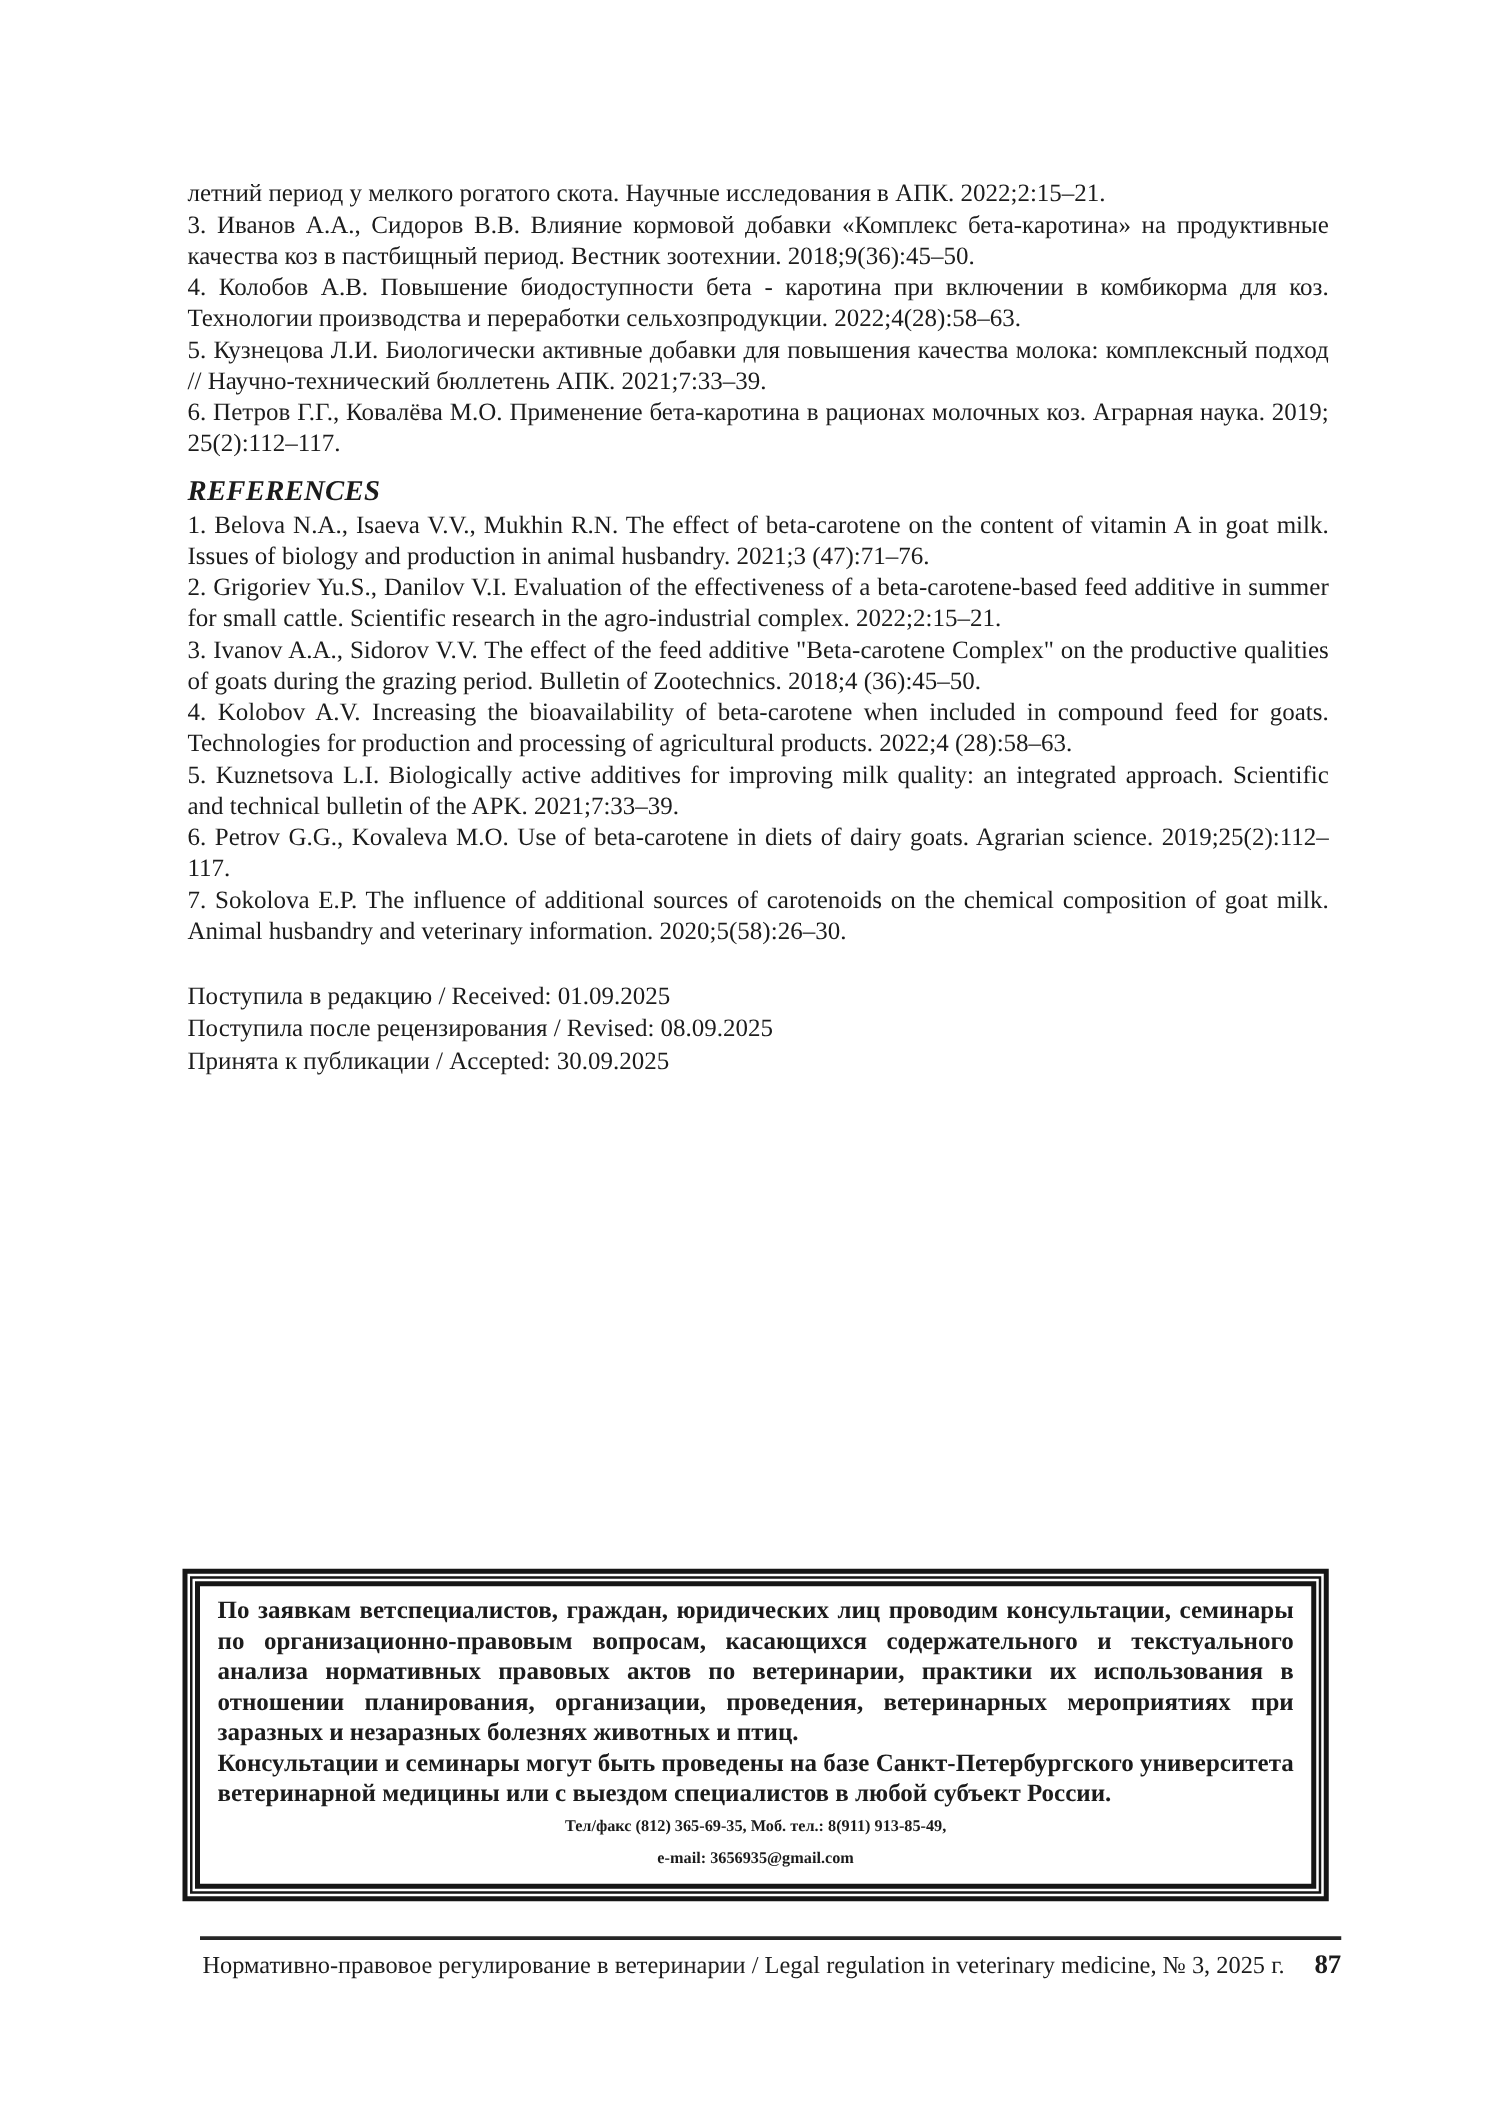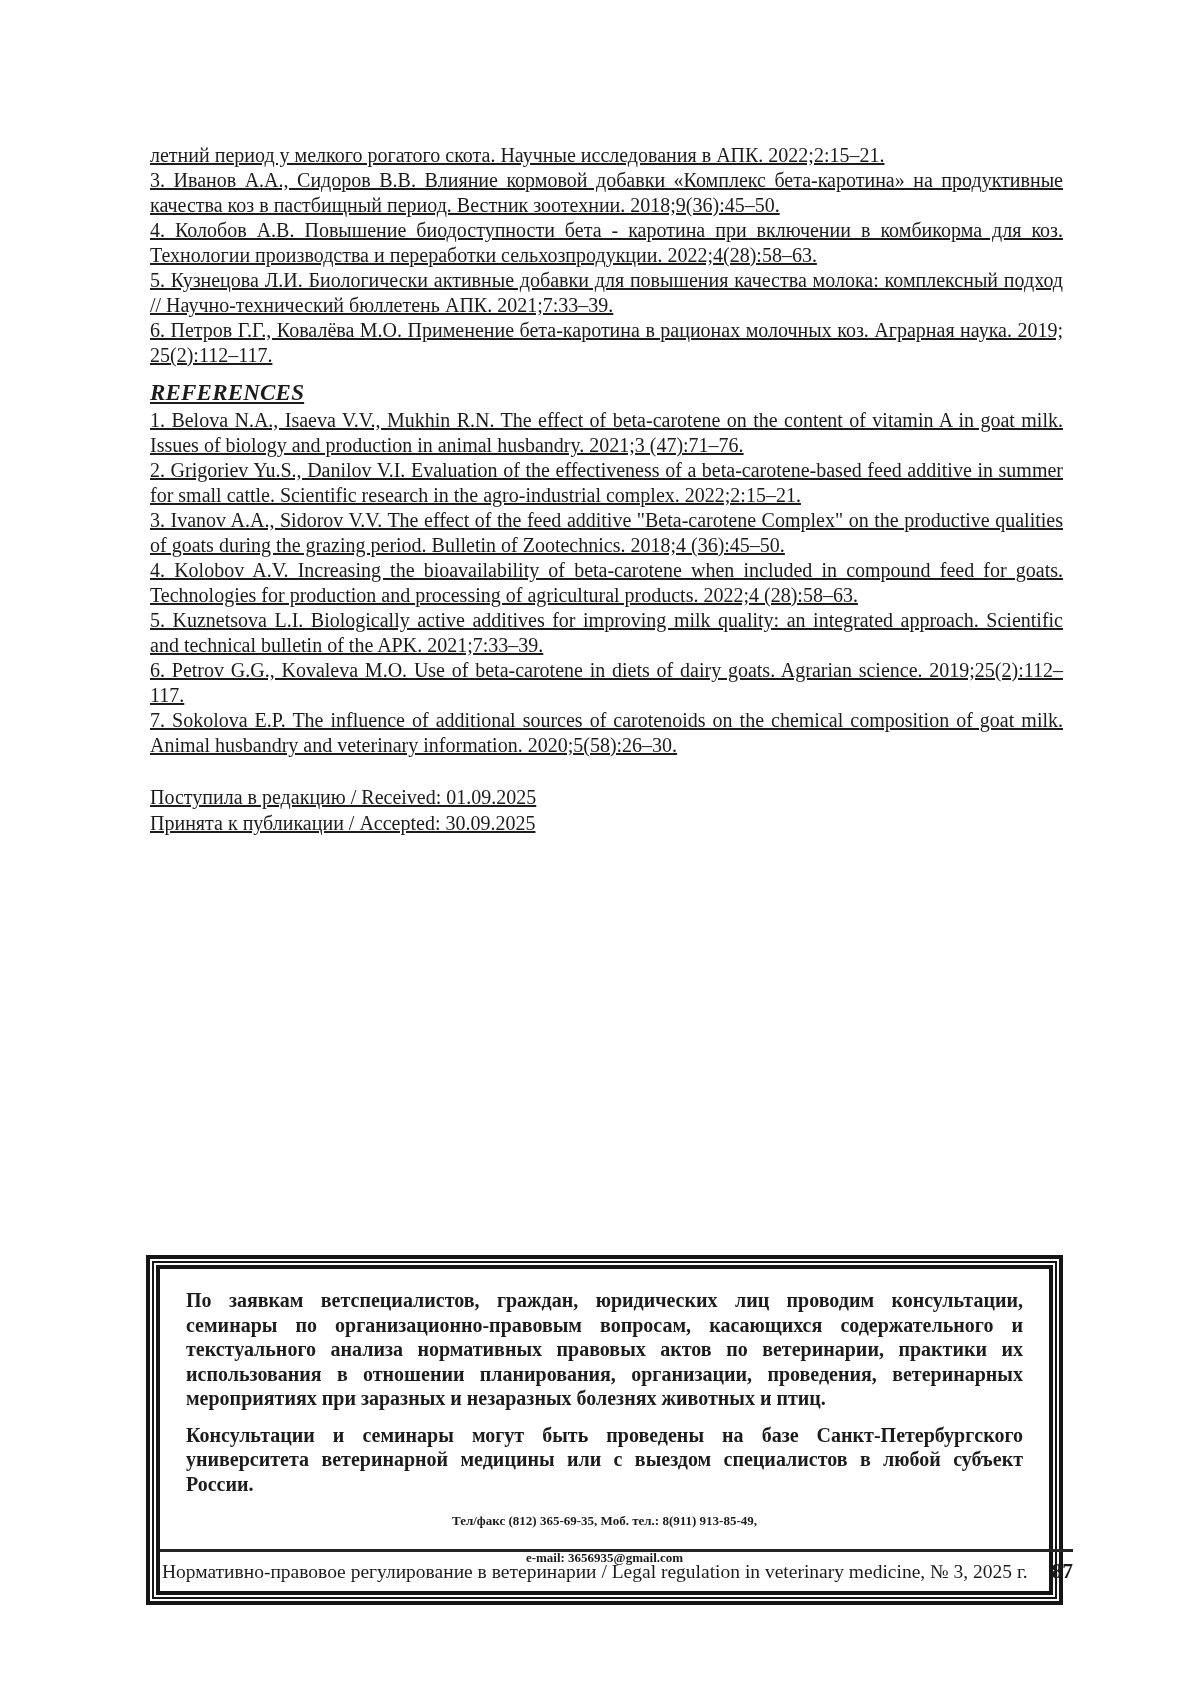--- a/index.html
+++ b/index.html
@@ -11,21 +11,20 @@
     font-family: "Liberation Serif", "DejaVu Serif", serif;
     color: #1c1c1c;
   }
   .page { position: absolute; inset: 0; }
 
   .content {
     position: absolute;
     left: 150px;
     top: 143px;
     width: 913px;
-    text-decoration: underline;
   }
 
   .refs p {
     margin: 0;
     font-size: 20px;
     line-height: 25px;
     text-align: justify;
   }
 
   h2.references-heading {
@@ -51,21 +50,21 @@
     left: 146px;
     top: 1255px;
     width: 917px;
     box-sizing: border-box;
     border: 4px solid #161616;
     padding: 2px;
     background: #fff;
   }
   .ad-mid { border: 2px solid #161616; padding: 2px; }
   .ad-inner { border: 4px solid #161616; padding: 7px 14px 9px 14px; }
-  .ad-inner p { margin: 12px; }
+  .ad-inner p { margin: 0; }
   .ad-text {
     font-weight: bold;
     font-size: 20px;
     line-height: 24.5px;
     text-align: justify;
   }
   .ad-contact {
     font-weight: bold;
     font-size: 13px;
     line-height: 25px;
@@ -121,20 +120,21 @@
       <p>2. Grigoriev Yu.S., Danilov V.I. Evaluation of the effectiveness of a beta-carotene-based feed additive in summer for small cattle. Scientific research in the agro-industrial complex. 2022;2:15–21.</p>
       <p>3. Ivanov A.A., Sidorov V.V. The effect of the feed additive "Beta-carotene Complex" on the productive qualities of goats during the grazing period. Bulletin of Zootechnics. 2018;4 (36):45–50.</p>
       <p>4. Kolobov A.V. Increasing the bioavailability of beta-carotene when included in compound feed for goats. Technologies for production and processing of agricultural products. 2022;4 (28):58–63.</p>
       <p>5. Kuznetsova L.I. Biologically active additives for improving milk quality: an integrated approach. Scientific and technical bulletin of the APK. 2021;7:33–39.</p>
       <p>6. Petrov G.G., Kovaleva M.O. Use of beta-carotene in diets of dairy goats. Agrarian science. 2019;25(2):112–117.</p>
       <p>7. Sokolova E.P. The influence of additional sources of carotenoids on the chemical composition of goat milk. Animal husbandry and veterinary information. 2020;5(58):26–30.</p>
     </section>
 
     <div class="dates">
       <p>Поступила в редакцию / Received: 01.09.2025</p>
+      <p>Поступила после рецензирования / Revised: 08.09.2025</p>
       <p>Принята к публикации / Accepted: 30.09.2025</p>
     </div>
 
   </main>
 
   <div class="ad-box">
     <div class="ad-mid">
       <div class="ad-inner">
         <p class="ad-text">По заявкам ветспециалистов, граждан, юридических лиц проводим консультации, семинары по организационно-правовым вопросам, касающихся содержательного и текстуального анализа нормативных правовых актов по ветеринарии, практики их использования в отношении планирования, организации, проведения, ветеринарных мероприятиях при заразных и незаразных болезнях животных и птиц.</p>
         <p class="ad-text">Консультации и семинары могут быть проведены на базе Санкт-Петербургского университета ветеринарной медицины или с выездом специалистов в любой субъект России.</p>

